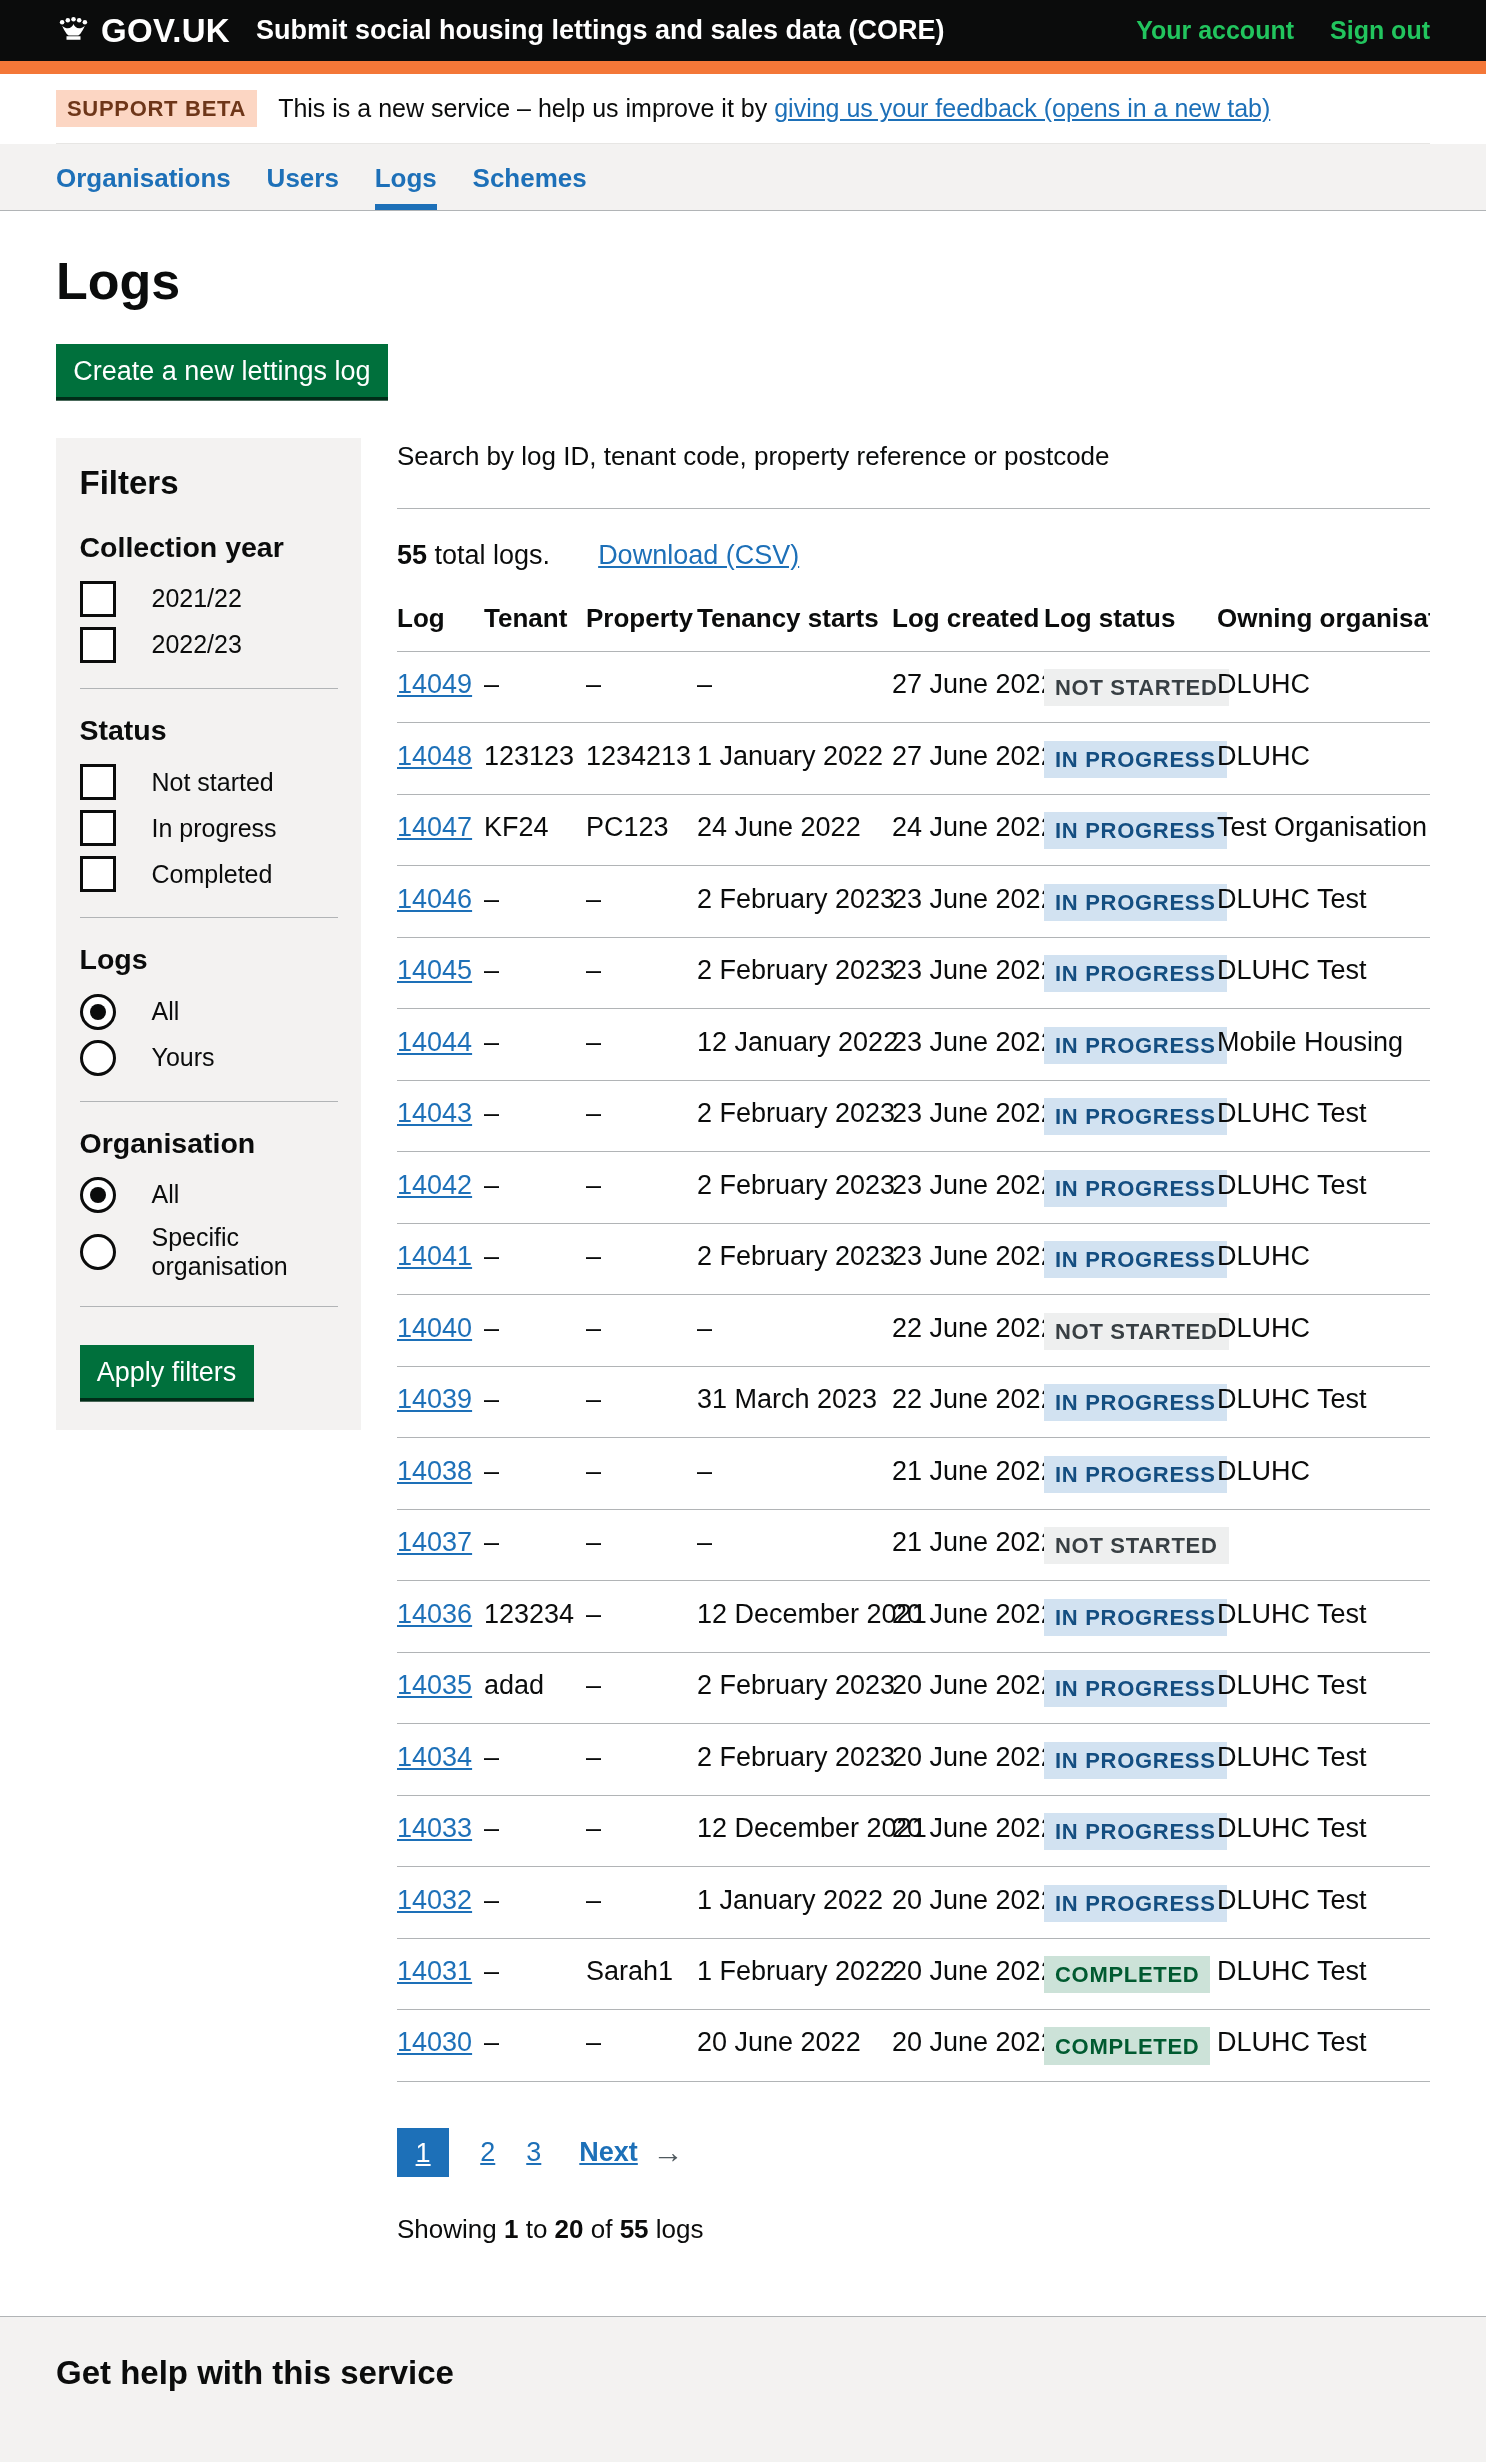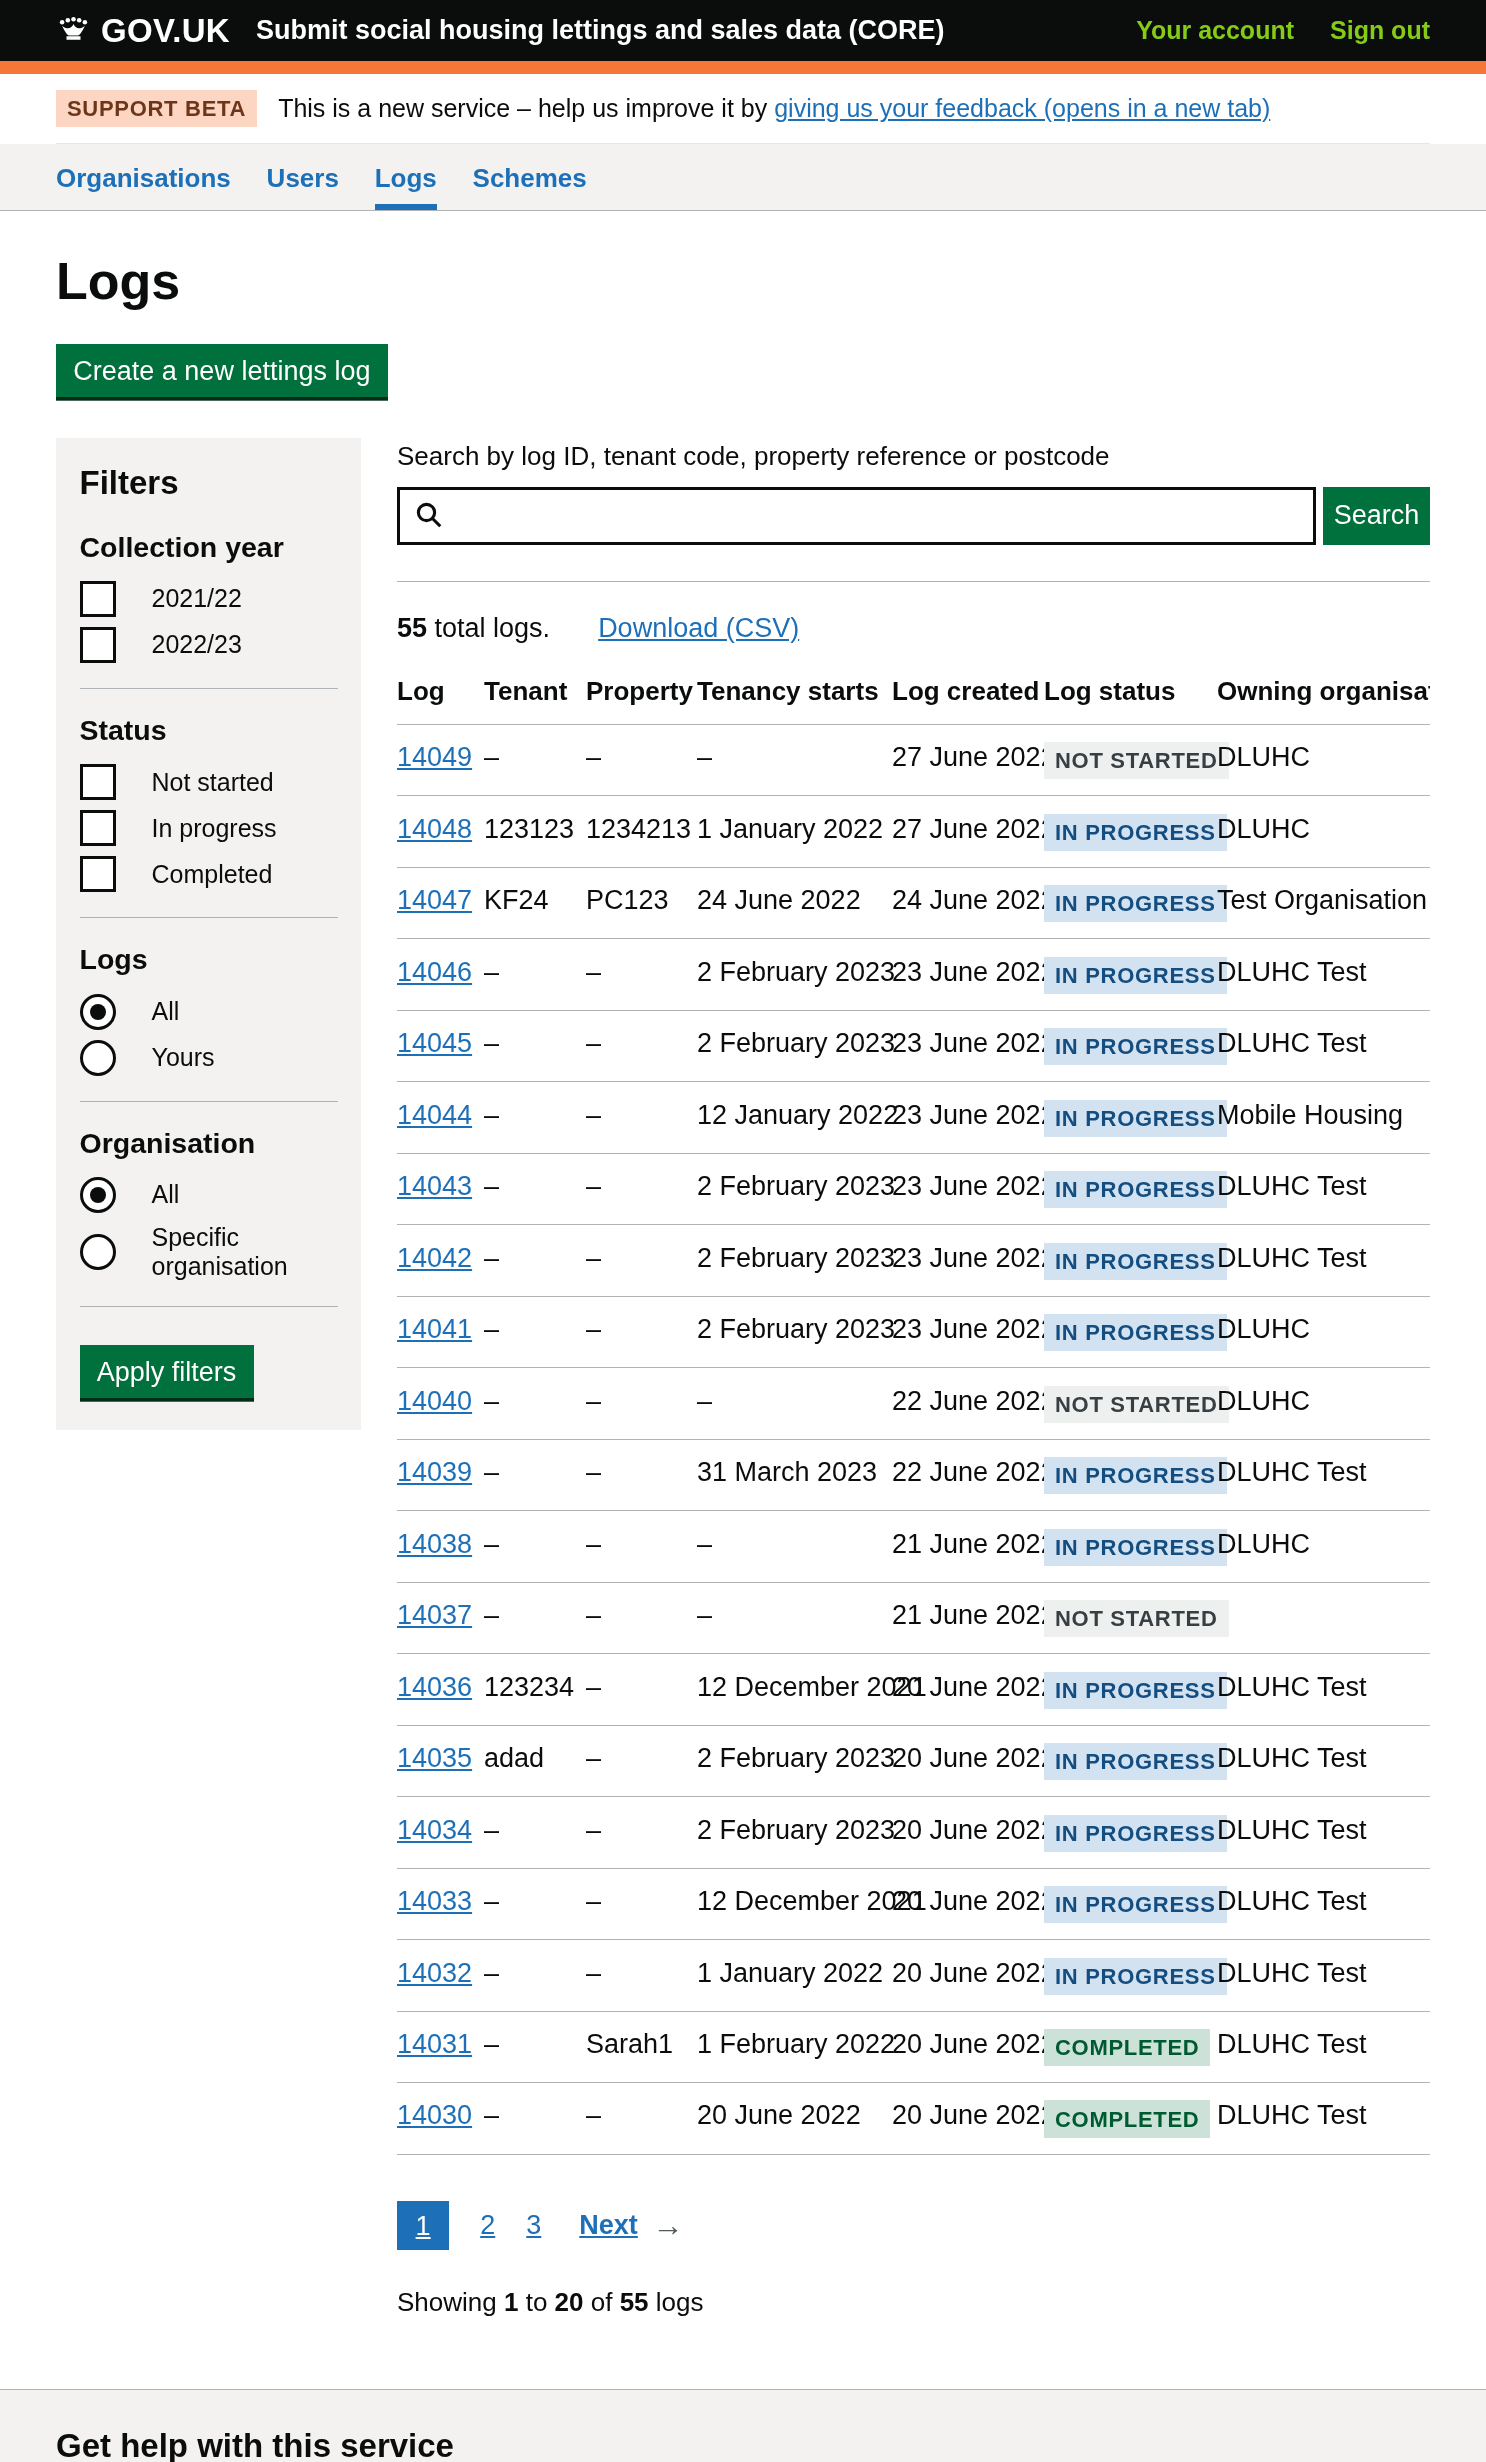--- a/index.html
+++ b/index.html
@@ -22,21 +22,21 @@
   }
   .govuk-header .container {
     display: flex;
     align-items: center;
     height: 61px;
   }
   .logo { display: flex; align-items: center; gap: 10px; }
   .logo-text { color: #fff; font-size: 33px; font-weight: 700; letter-spacing: 0.3px; }
   .service-name { color: #fff; font-size: 27px; font-weight: 700; margin-left: 26px; text-decoration: none; }
   .header-links { margin-left: auto; display: flex; gap: 36px; }
-  .header-link { color: #84cc16; font-size: 25px; font-weight: 700; text-decoration: none; }
+  .header-link { color: #22c55e; font-size: 25px; font-weight: 700; text-decoration: none; }
 
   
   .phase-banner .container {
     display: flex;
     align-items: center;
     padding: 16px 0;
     border-bottom: 1.2px solid #e7e6e4;
   }
   .beta-tag {
     display: inline-block;
@@ -274,32 +274,20 @@
           <span class="option-label">Specific organisation</span>
         </label>
       </div>
       <hr class="filter-divider">
 
       <button class="btn apply-btn">Apply filters</button>
     </aside>
 
     <section class="main-col">
       <div class="search-label">Search by log ID, tenant code, property reference or postcode</div>
-      <div class="search-row">
-        <span class="search-box">
-          <span class="search-icon">
-            <svg width="30" height="30" viewBox="0 0 24 24" aria-hidden="true">
-              <circle cx="10" cy="10" r="6.5" fill="none" stroke="#0b0c0c" stroke-width="2.5"></circle>
-              <line x1="15" y1="15" x2="21" y2="21" stroke="#0b0c0c" stroke-width="2.5"></line>
-            </svg>
-          </span>
-          <input class="search-input" type="text" value="" style="">
-        </span>
-        <button class="search-btn">Search</button>
-      </div>
 
       <hr class="results-divider">
 
       <p class="results-line"><span class="results-count">55</span><span> total logs.</span><a class="download-link">Download (CSV)</a></p>
 
       <table class="logs">
         <colgroup>
           <col style="width:87px">
             <col style="width:102px">
             <col style="width:111px">

